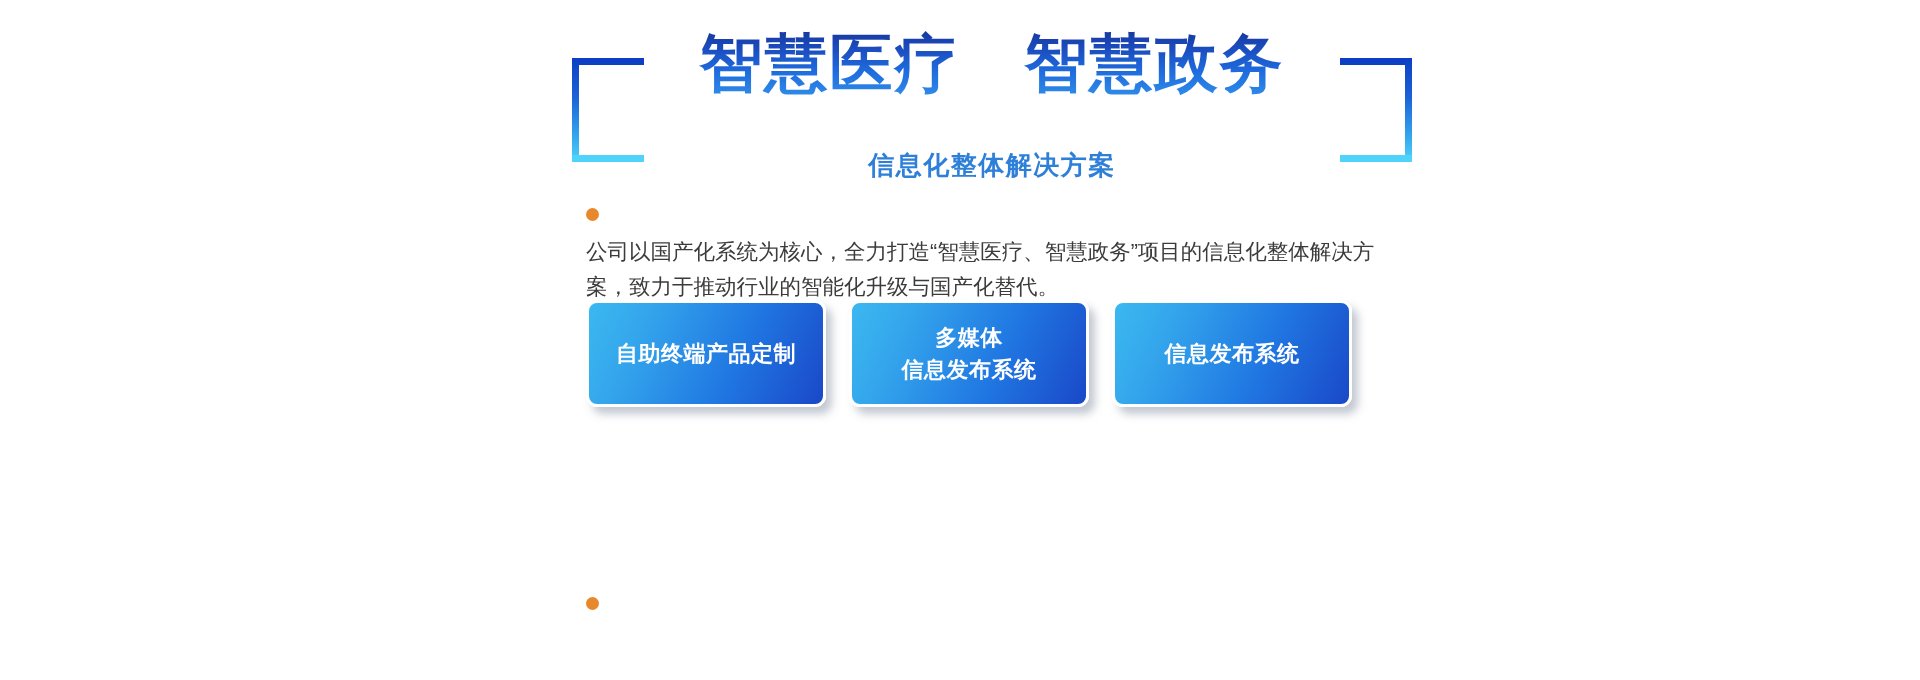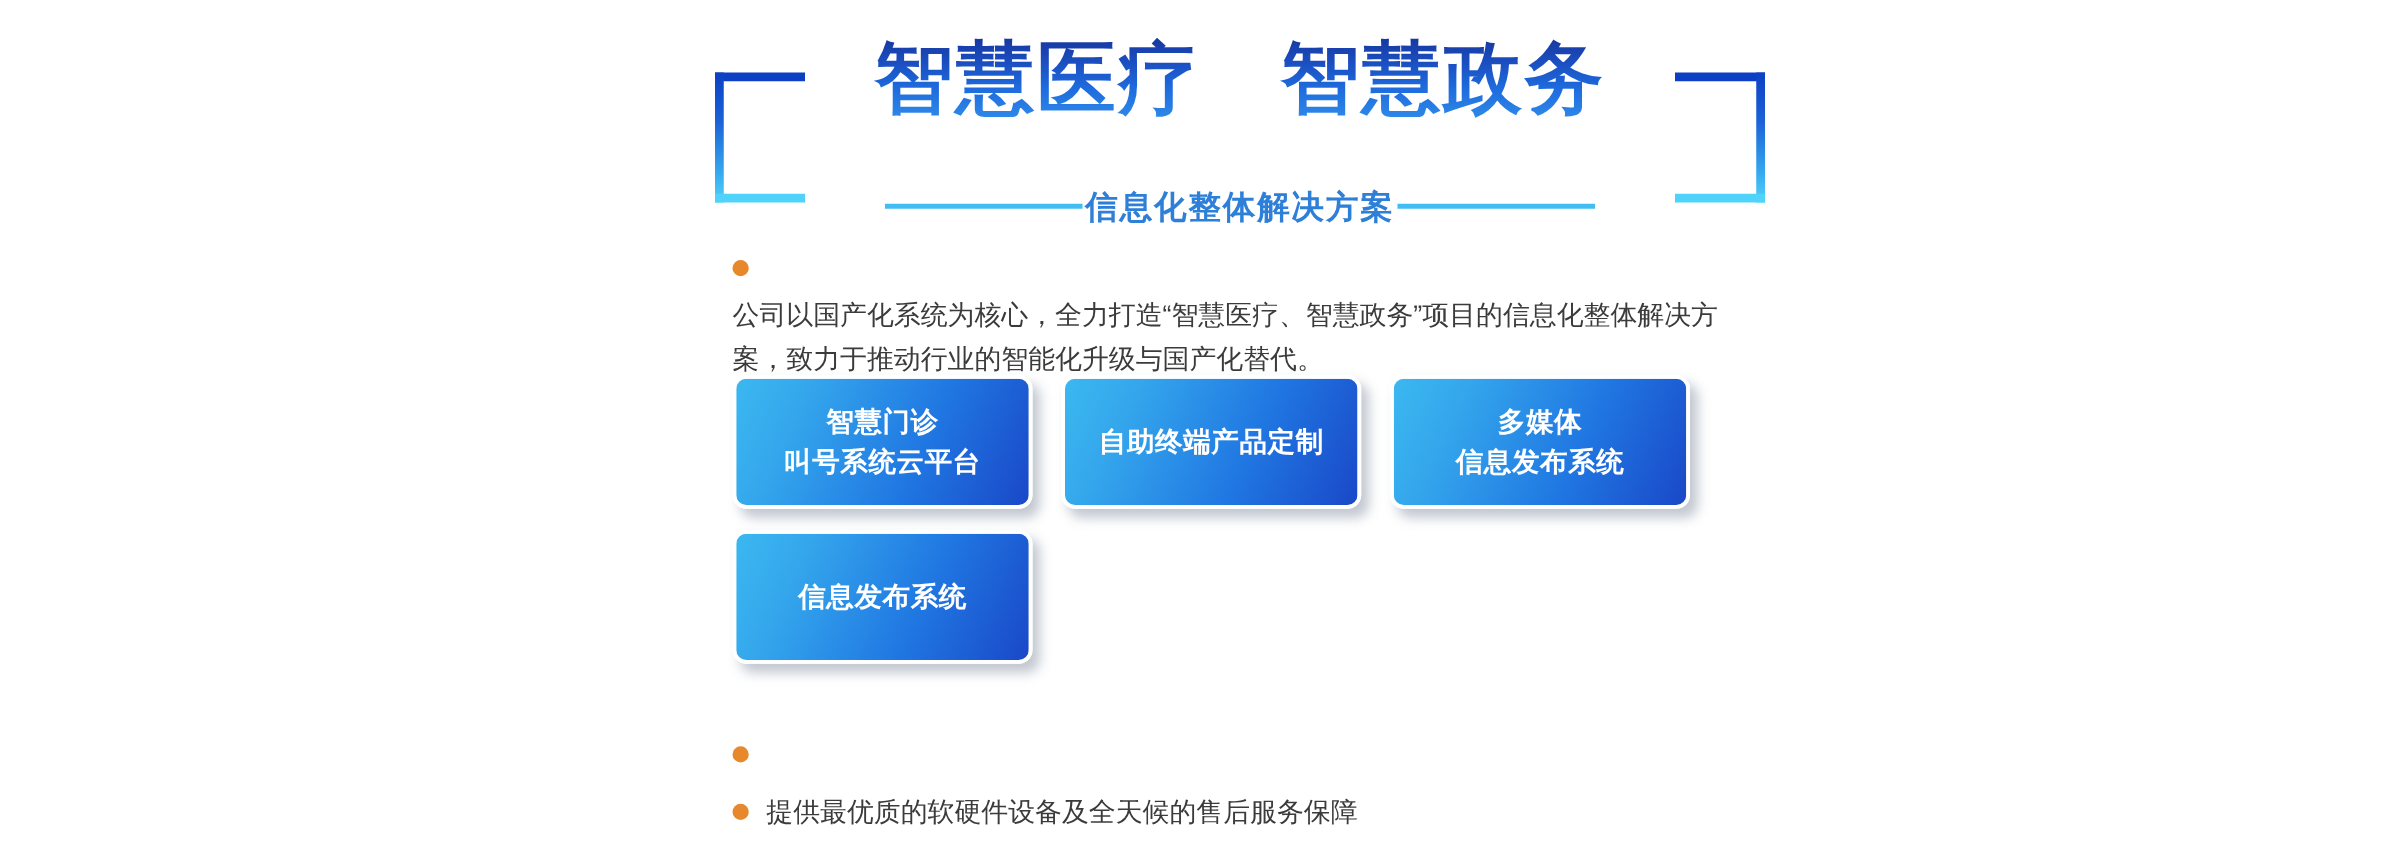--- a/index.html
+++ b/index.html
@@ -90,20 +90,21 @@
   .subtitle-row {
     position: absolute;
     left: 0;
     top: 118px;
     width: 840px;
     height: 34px;
     display: flex;
     align-items: center;
     justify-content: center;
     gap: 2px;
+    flex-direction: column;
   }
   .sub-rule {
     height: 4px;
     background: #42BDF2;
   }
   .sub-rule.l { width: 158px; }
   .sub-rule.r { width: 158px; }
   .subtitle-text {
     font-size: 26px;
     font-weight: 700;
@@ -217,24 +218,20 @@
     </div>
   </div>
 
   <div class="intro">
     <span class="dot"></span>
     <span class="intro-text">公司以国产化系统为核心，全力打造“智慧医疗、智慧政务”项目的信息化整体解决方案，致力于推动行业的智能化升级与国产化替代。</span>
   </div>
 
   <div class="grid">
 
-    <div class="card">
-      <span class="label">智慧门诊
-叫号系统云平台</span>
-    </div>
 
 
 
     <div class="card">
       <span class="label">自助终端产品定制</span>
     </div>
 
     <div class="card">
       <span class="label">多媒体
 信息发布系统</span>
@@ -244,19 +241,15 @@
       <span class="label">信息发布系统</span>
     </div>
   </div>
 
   <div class="bullets">
 
     <div class="bullet-row">
       <span class="dot"></span>
     </div>
 
-    <div class="bullet-row">
-      <span class="dot"></span>
-      <span class="bullet-text">提供最优质的软硬件设备及全天候的售后服务保障</span>
-    </div>
   </div>
 
 </div>
 
 </body></html>

